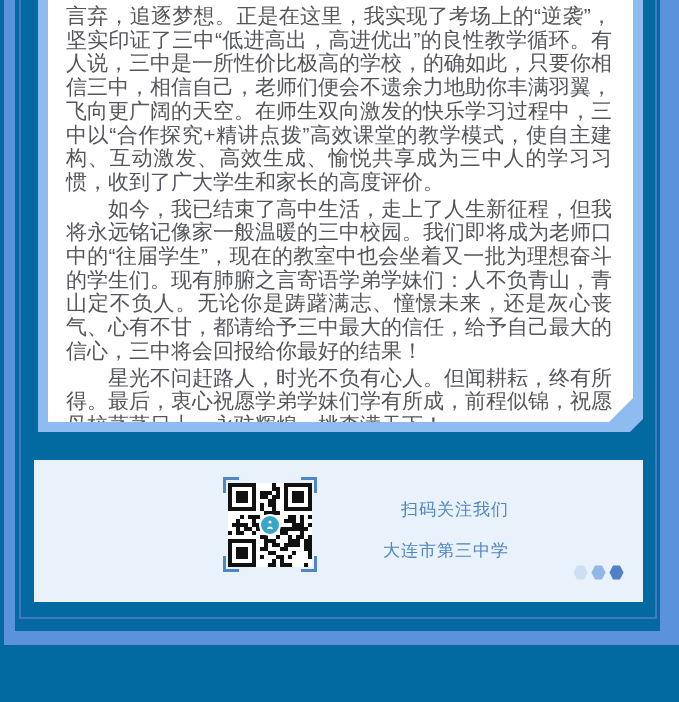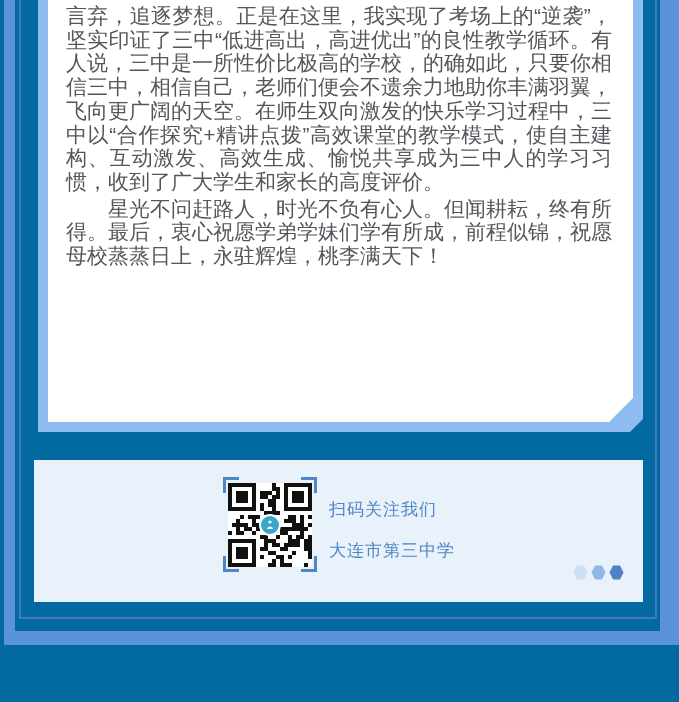--- a/index.html
+++ b/index.html
@@ -33,21 +33,21 @@
   .corner{position:absolute;width:13px;height:13px;}
   .corner.tl{left:0;top:0;border-left:3px solid #4E86C6;border-top:3px solid #4E86C6;}
   .corner.tr{right:0;top:0;border-right:3px solid #4E86C6;border-top:3px solid #4E86C6;}
   .corner.bl{left:0;bottom:0;border-left:3px solid #4E86C6;border-bottom:3px solid #4E86C6;}
   .corner.br{right:0;bottom:0;border-right:3px solid #4E86C6;border-bottom:3px solid #4E86C6;}
   .qr-logo{position:absolute;left:36px;top:37px;width:22px;height:22px;border-radius:50%;
            background:#37A6C8;border:2px solid #ffffff;box-sizing:border-box;
            display:flex;align-items:center;justify-content:center;}
   .qr-logo svg{display:block;}
 
-  .follow-text{position:absolute;left:295px;top:38px;width:180px;text-align:left;
+  .follow-text{position:absolute;left:295px;top:38px;width:180px;text-align:right;
                color:#4E86C6;font-size:17px;}
   .follow-caption{letter-spacing:1px;}
   .school-name{margin-top:18px;letter-spacing:1px;}
 
   .dots{position:absolute;right:19px;bottom:22px;display:flex;gap:3px;}
   .dot{width:15px;height:15px;display:inline-block;
        clip-path:polygon(27% 4%,73% 4%,97% 50%,73% 96%,27% 96%,3% 50%);}
   .dot.d1{background:#CCDFF5;}
   .dot.d2{background:#90B7E8;}
   .dot.d3{background:#5081C6;}
@@ -59,20 +59,21 @@
 
   <div class="stripe-left"></div>
   <div class="stripe-right"></div>
   <div class="bottom-bar"></div>
   <div class="inner-border"></div>
 
   <div class="card-band">
     <div class="card-white">
       <div class="article">
         <p class="no-indent">言弃，追逐梦想。正是在这里，我实现了考场上的“逆袭”，坚实印证了三中“低进高出，高进优出”的良性教学循环。有人说，三中是一所性价比极高的学校，的确如此，只要你相信三中，相信自己，老师们便会不遗余力地助你丰满羽翼，飞向更广阔的天空。在师生双向激发的快乐学习过程中，三中以“合作探究+精讲点拨”高效课堂的教学模式，使自主建构、互动激发、高效生成、愉悦共享成为三中人的学习习惯，收到了广大学生和家长的高度评价。</p>
+        <p>如今，我已结束了高中生活，走上了人生新征程，但我将永远铭记像家一般温暖的三中校园。我们即将成为老师口中的“往届学生”，现在的教室中也会坐着又一批为理想奋斗的学生们。现有肺腑之言寄语学弟学妹们：人不负青山，青山定不负人。无论你是踌躇满志、憧憬未来，还是灰心丧气、心有不甘，都请给予三中最大的信任，给予自己最大的信心，三中将会回报给你最好的结果！</p>
         <p>星光不问赶路人，时光不负有心人。但闻耕耘，终有所得。最后，衷心祝愿学弟学妹们学有所成，前程似锦，祝愿母校蒸蒸日上，永驻辉煌，桃李满天下！</p>
       </div>
     </div>
   </div>
 
   <div class="qr-panel">
 
     <div class="qr-wrap">
       <span class="corner tl"></span>
       <span class="corner tr"></span>

